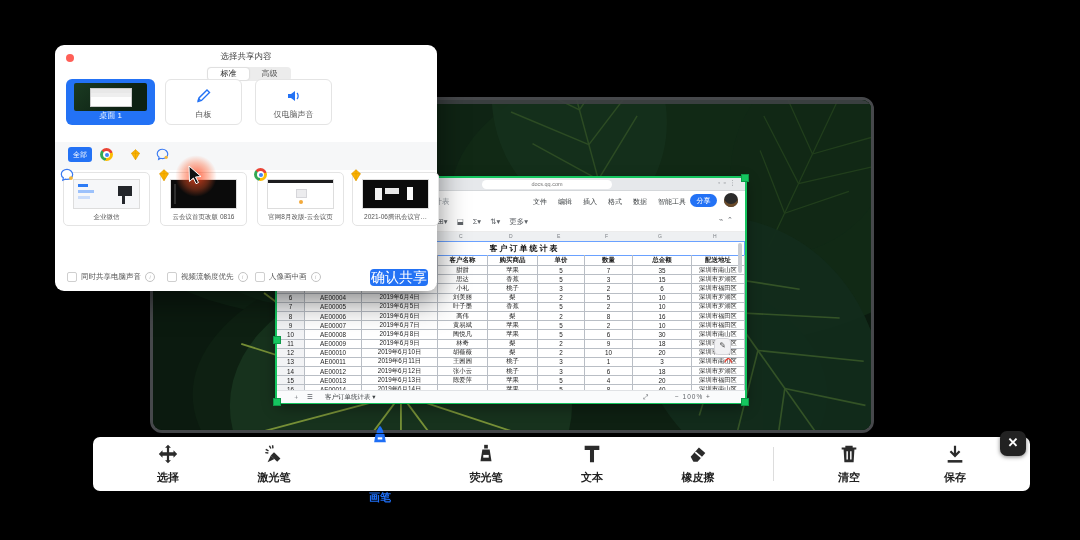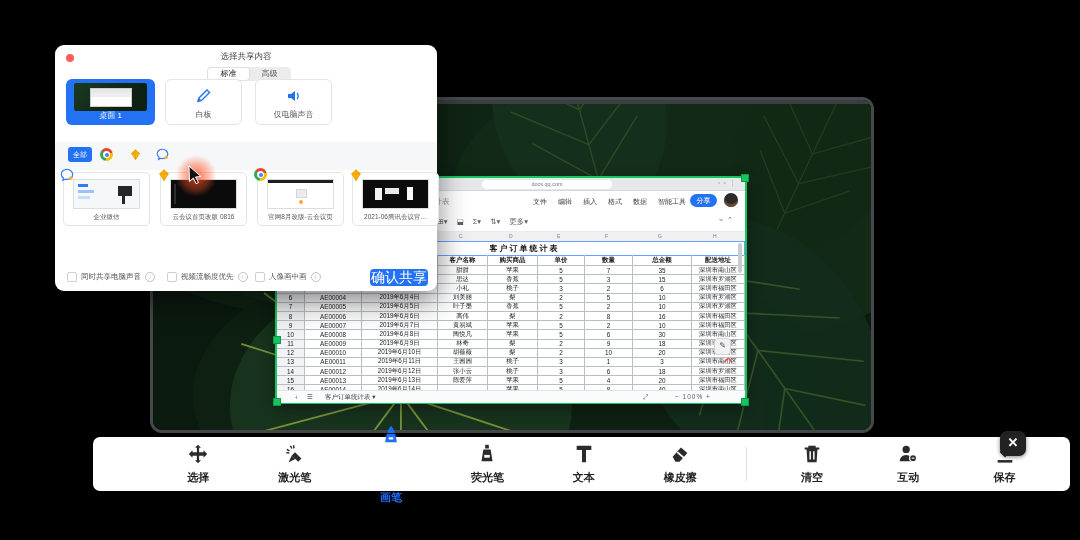--- a/index.html
+++ b/index.html
@@ -99,21 +99,21 @@
   .info-i{width:8px;height:8px;border:1px solid #c3c3c3;border-radius:50%;color:#b5b5b5;
           font-size:5px;text-align:center;line-height:8px;font-style:italic;}
   .confirm-btn{left:315px;top:224px;width:58px;height:17px;background:#2372f5;border-radius:4px;color:#fff;
                font-size:14px;text-align:center;line-height:17px;}
   #cursor-glow{left:120px;top:110px;width:42px;height:42px;border-radius:50%;
                background:radial-gradient(circle,rgba(255,70,30,.8) 0%,rgba(255,90,40,.35) 45%,rgba(255,90,40,0) 70%);}
   #cursor{left:133px;top:120px;}
 
   
   #anno-bar{left:93px;top:437px;width:937px;height:54px;background:#fff;border-radius:7px;
-            display:flex;align-items:center;justify-content:space-evenly;box-shadow:0 2px 10px rgba(0,0,0,.4);padding-left:40px;}
+            display:flex;align-items:center;justify-content:space-evenly;box-shadow:0 2px 10px rgba(0,0,0,.4);}
   .tool{width:62px;text-align:center;color:#222;}
   .tool .tlabel{display:block;font-size:11px;margin-top:1px;font-weight:bold;}
   .tool.active .tlabel{color:#1e6ef5;margin-top:40px;}
   .tool.disabled .tlabel{color:#c9c9c9;}
   .tdivider{width:1px;height:34px;background:#ddd;}
   #anno-close{left:1000px;top:431px;width:26px;height:25px;background:#222;border-radius:7px;color:#fff;
               font-size:13px;font-weight:bold;text-align:center;line-height:24px;box-shadow:0 1px 4px rgba(0,0,0,.5);}
 </style>
 </head>
 <body>
@@ -611,28 +611,19 @@
   <div class="tool">
     <svg width="22" height="22" viewBox="0 0 24 24">
         <path d="M4 6h16M9 6V4h6v2" fill="none" stroke="#2b2b2b" stroke-width="2"></path>
         <path d="M6 6h12l-1 15H7z" fill="#2b2b2b"></path>
         <path d="M10 9v9M14 9v9" stroke="#fff" stroke-width="1.6"></path>
       </svg>
     <span class="tlabel">清空</span>
   </div>
   <div class="tool">
     <svg width="22" height="22" viewBox="0 0 24 24">
-        <circle cx="10" cy="7" r="4" fill="#2b2b2b"></circle>
-        <path d="M3 20c0-4 3-7 7-7s7 3 7 7z" fill="#2b2b2b"></path>
-        <circle cx="17.5" cy="16.5" r="3.8" fill="#2b2b2b" stroke="#fff" stroke-width="1.4"></circle>
-        <path d="M16 16.5h3" stroke="#fff" stroke-width="1.2"></path>
-      </svg>
-    <span class="tlabel">互动</span>
-  </div>
-  <div class="tool">
-    <svg width="22" height="22" viewBox="0 0 24 24">
         <path d="M12 3v10M7 9l5 5 5-5" fill="none" stroke="#2b2b2b" stroke-width="2.4"></path>
         <path d="M4 20h16" stroke="#2b2b2b" stroke-width="2.8"></path>
       </svg>
     <span class="tlabel">保存</span>
   </div>
 </div>
 <div class="abs" id="anno-close">✕</div>
 
 </body></html>

